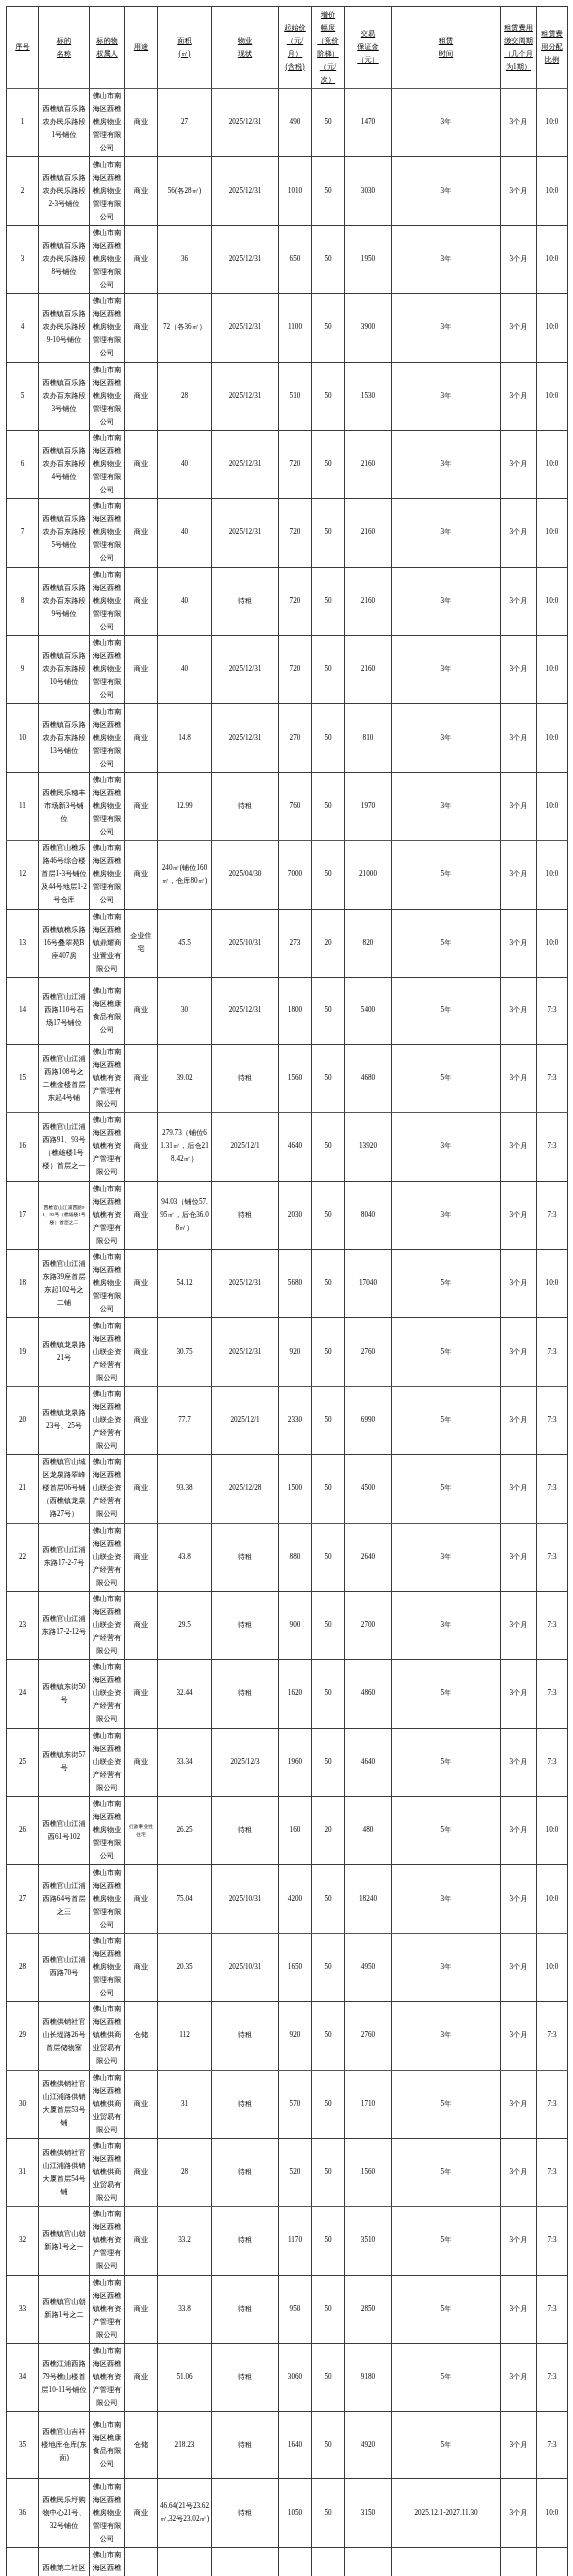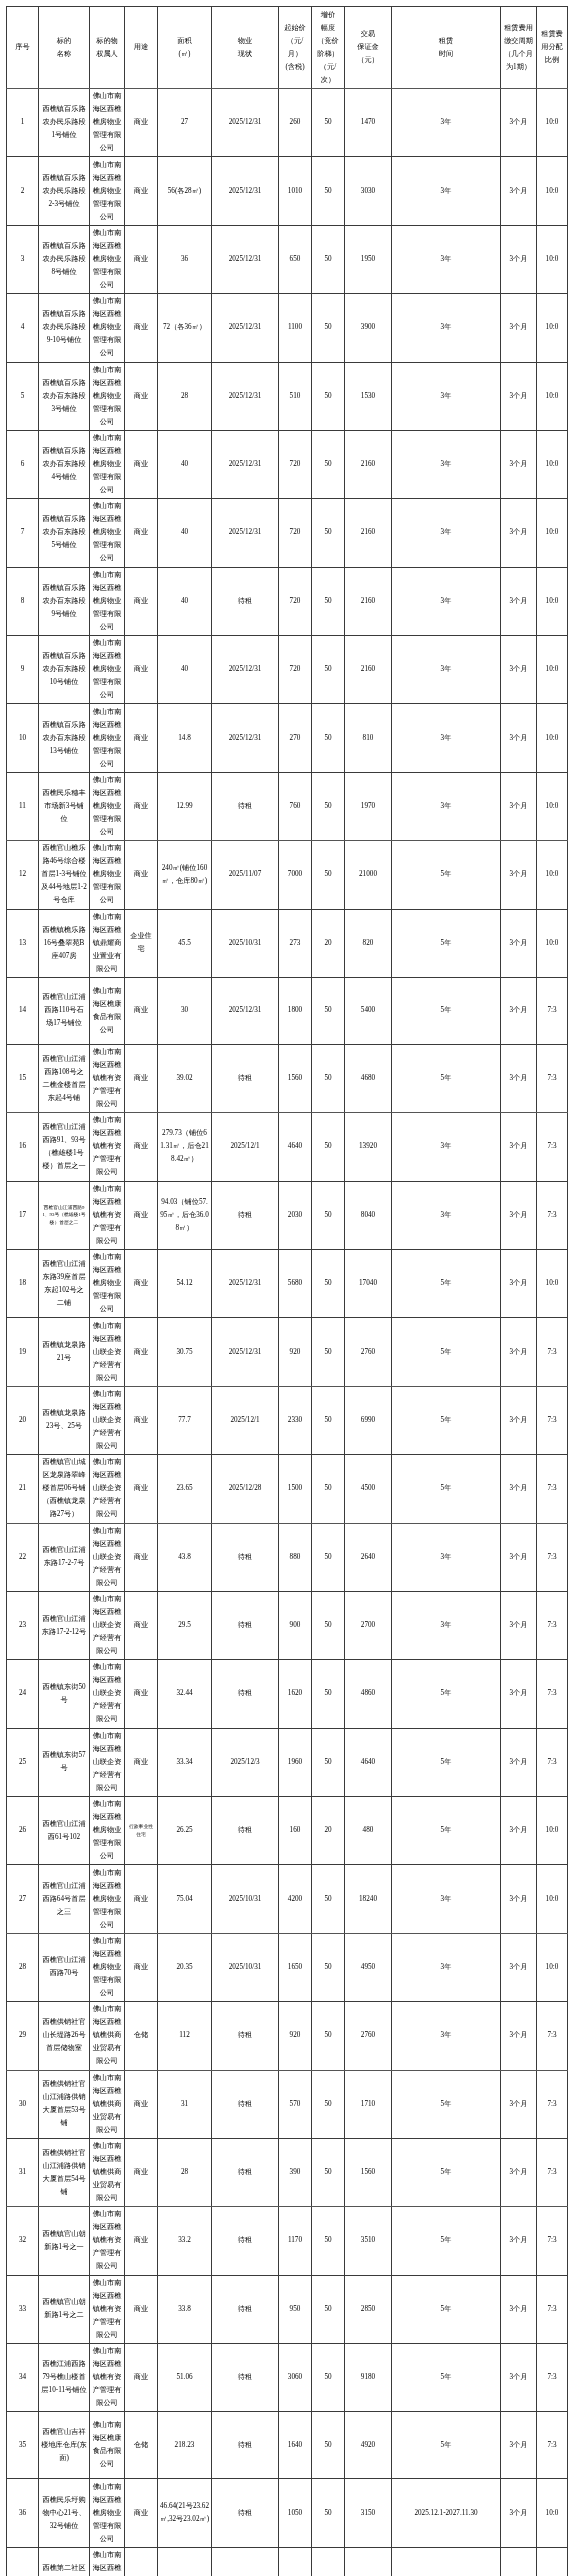--- a/index.html
+++ b/index.html
@@ -3,21 +3,21 @@
 <meta charset="utf-8">
 <style>
   html,body{margin:0;padding:0;background:#ffffff;}
   body{font-family:"Liberation Serif","DejaVu Serif",serif;color:#000;}
   .page{width:573px;margin:0 auto;padding:6px 0 6px 6px;box-sizing:border-box;}
   table.lease{border-collapse:collapse;table-layout:fixed;width:561px;border:1.2px solid #3a3a3a;}
   th,td{border:0.6px solid #3a3a3a;text-align:center;vertical-align:middle;
         font-size:7.2px;line-height:13px;padding:1.2px 1.8px;word-break:break-all;
         font-weight:normal;background:#fff;}
   thead tr{height:82px;}
-  thead th{white-space:pre-line;border-bottom:1.8px solid #555;}
+  thead th{white-space:pre-line;border-bottom:1.8px solid #555;text-decoration:underline;}
   tbody tr{height:67px;}
   tbody tr.thick-bottom td{border-bottom:1.8px solid #555;}
   td.small-text{font-size:4.8px;line-height:7.8px;}
   
   col.c-seq{width:32px;} col.c-name{width:51px;} col.c-owner{width:35px;}
   col.c-use{width:33px;} col.c-area{width:54px;} col.c-status{width:67px;}
   col.c-price{width:33px;} col.c-step{width:33px;} col.c-deposit{width:47px;}
   col.c-term{width:109px;} col.c-cycle{width:36px;} col.c-ratio{width:31px;}
 </style>
 </head>
@@ -76,21 +76,21 @@
         </tr>
     </thead>
     <tbody>
         <tr>
           <td>1</td>
           <td>西樵镇百乐路农办民乐路段1号铺位</td>
           <td>佛山市南海区西樵樵房物业管理有限公司</td>
           <td>商业</td>
           <td>27</td>
           <td>2025/12/31</td>
-          <td>260</td>
+          <td>490</td>
           <td>50</td>
           <td>1470</td>
           <td>3年</td>
           <td>3个月</td>
           <td>10:0</td>
         </tr>
         <tr>
           <td>2</td>
           <td>西樵镇百乐路农办民乐路段2-3号铺位</td>
           <td>佛山市南海区西樵樵房物业管理有限公司</td>
@@ -229,21 +229,21 @@
           <td>3年</td>
           <td>3个月</td>
           <td>10:0</td>
         </tr>
         <tr>
           <td>12</td>
           <td>西樵官山樵乐路46号综合楼首层1-3号铺位及44号地层1-2号仓库</td>
           <td>佛山市南海区西樵樵房物业管理有限公司</td>
           <td>商业</td>
           <td>240㎡(铺位160㎡，仓库80㎡)</td>
-          <td>2025/11/07</td>
+          <td>2025/04/30</td>
           <td>7000</td>
           <td>50</td>
           <td>21000</td>
           <td>5年</td>
           <td>3个月</td>
           <td>10:0</td>
         </tr>
         <tr>
           <td>13</td>
           <td>西樵镇樵乐路16号叠翠苑B座407房</td>
@@ -354,21 +354,21 @@
           <td>6990</td>
           <td>5年</td>
           <td>3个月</td>
           <td>7:3</td>
         </tr>
         <tr class="thick-bottom">
           <td>21</td>
           <td>西樵镇官山城区龙泉路翠峰楼首层06号铺（西樵镇龙泉路27号）</td>
           <td>佛山市南海区西樵山联企资产经营有限公司</td>
           <td>商业</td>
-          <td>23.65</td>
+          <td>93.38</td>
           <td>2025/12/28</td>
           <td>1500</td>
           <td>50</td>
           <td>4500</td>
           <td>5年</td>
           <td>3个月</td>
           <td>7:3</td>
         </tr>
         <tr>
           <td>22</td>
@@ -496,21 +496,21 @@
           <td>3个月</td>
           <td>7:3</td>
         </tr>
         <tr class="thick-bottom">
           <td>31</td>
           <td>西樵供销社官山江浦路供销大厦首层54号铺</td>
           <td>佛山市南海区西樵镇樵供商业贸易有限公司</td>
           <td>商业</td>
           <td>28</td>
           <td>待租</td>
-          <td>390</td>
+          <td>520</td>
           <td>50</td>
           <td>1560</td>
           <td>5年</td>
           <td>3个月</td>
           <td>7:3</td>
         </tr>
         <tr>
           <td>32</td>
           <td>西樵镇官山朝新路1号之一</td>
           <td>佛山市南海区西樵镇樵有资产管理有限公司</td>

